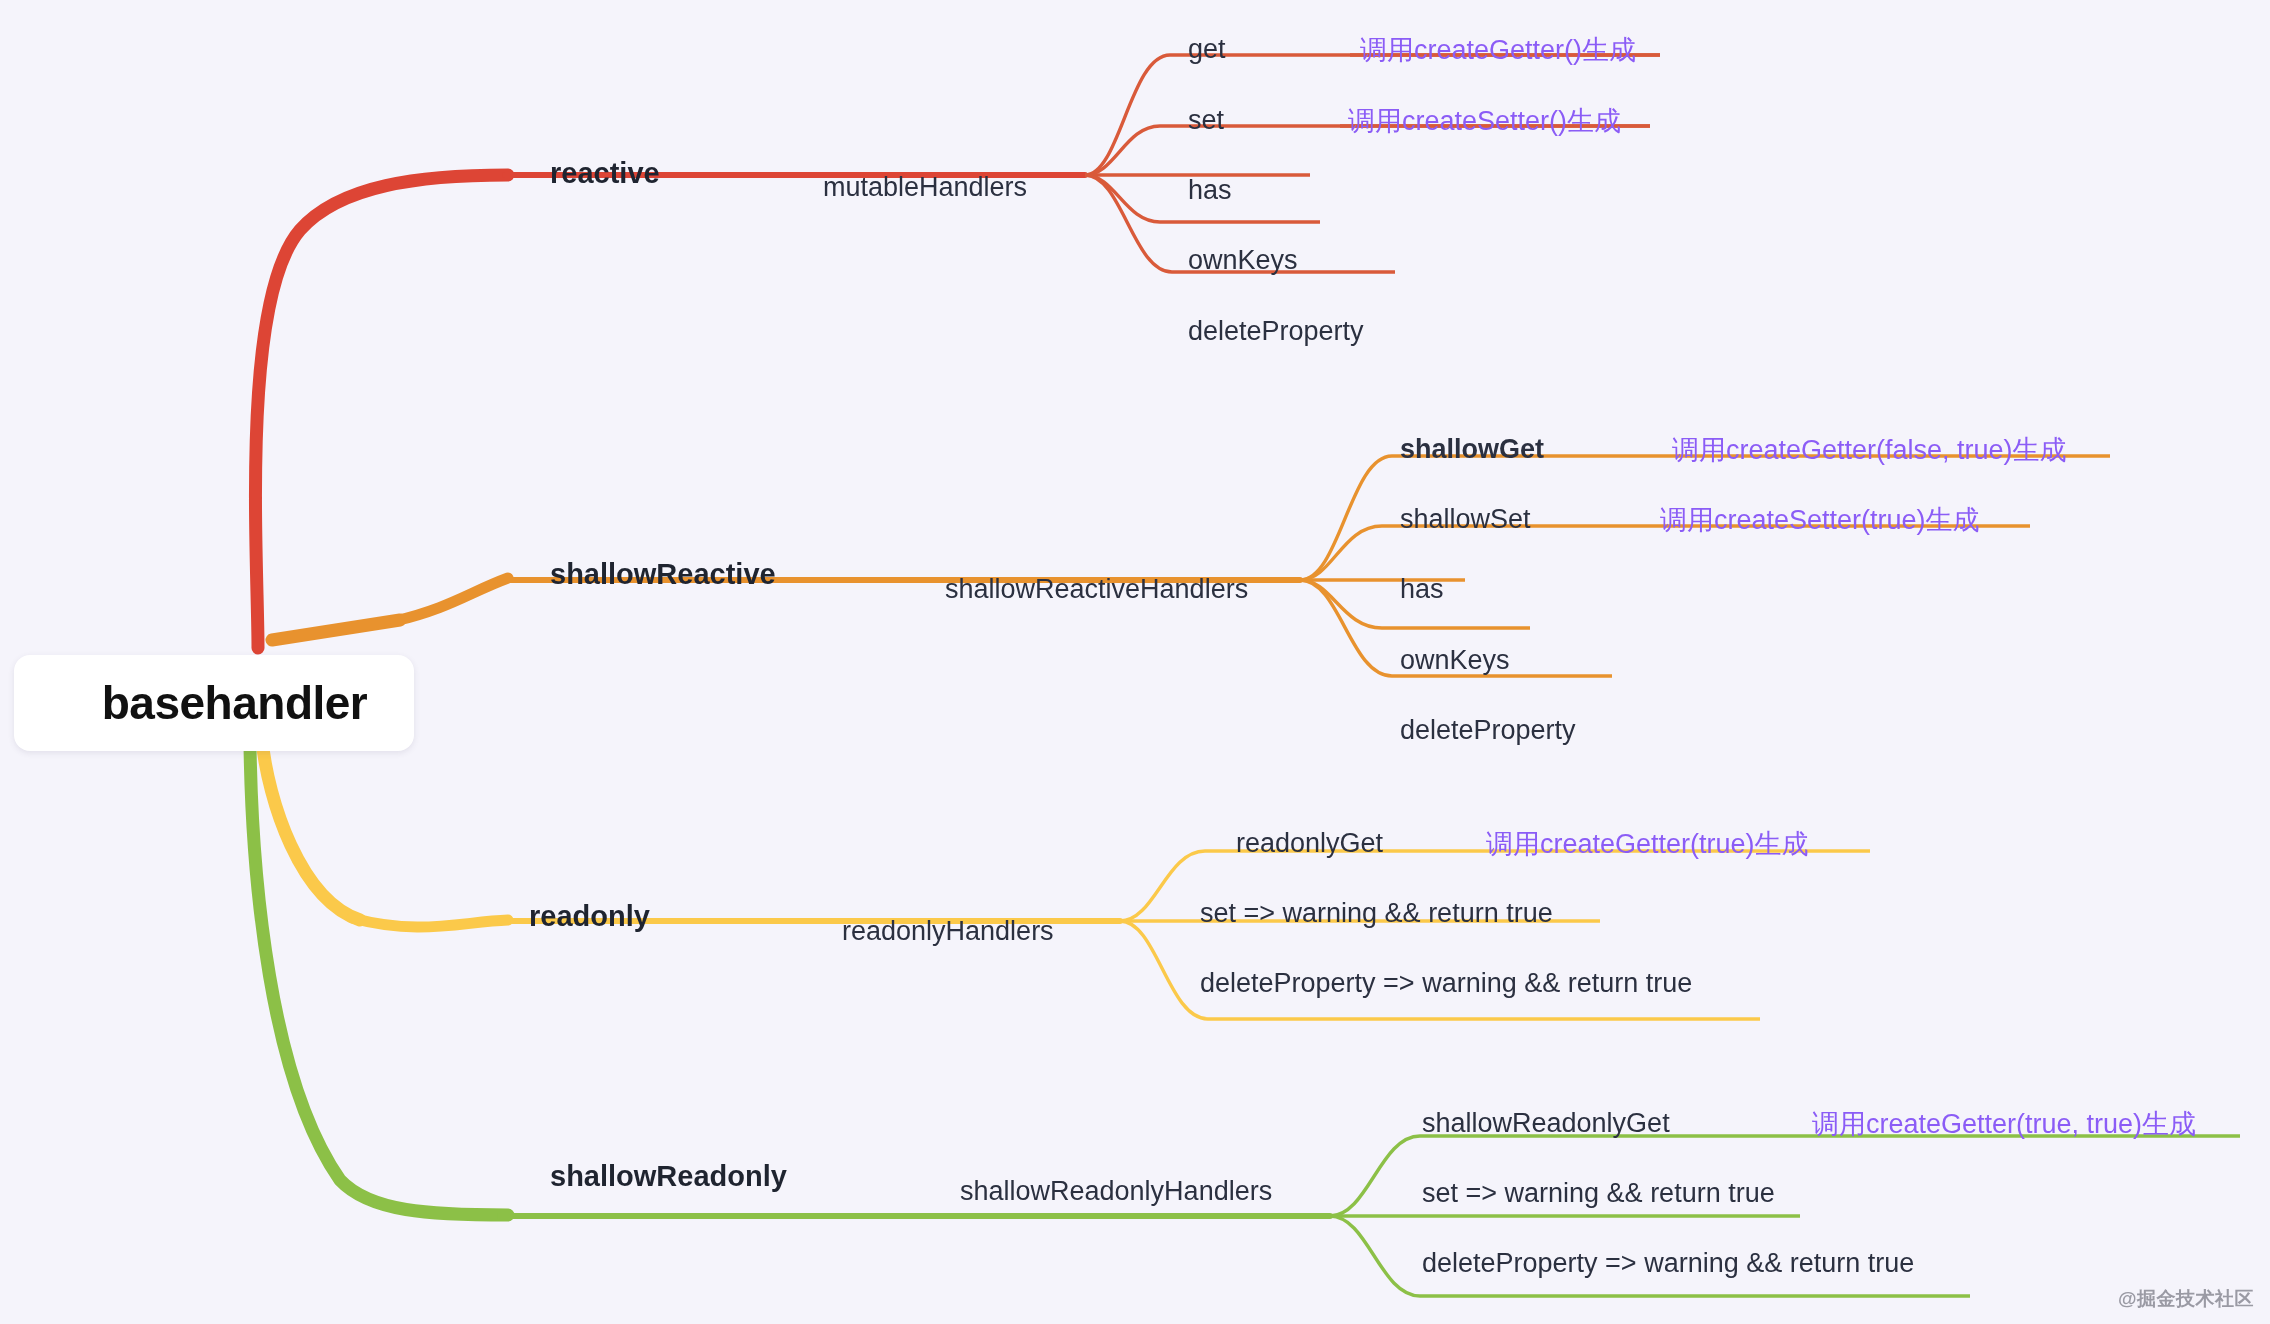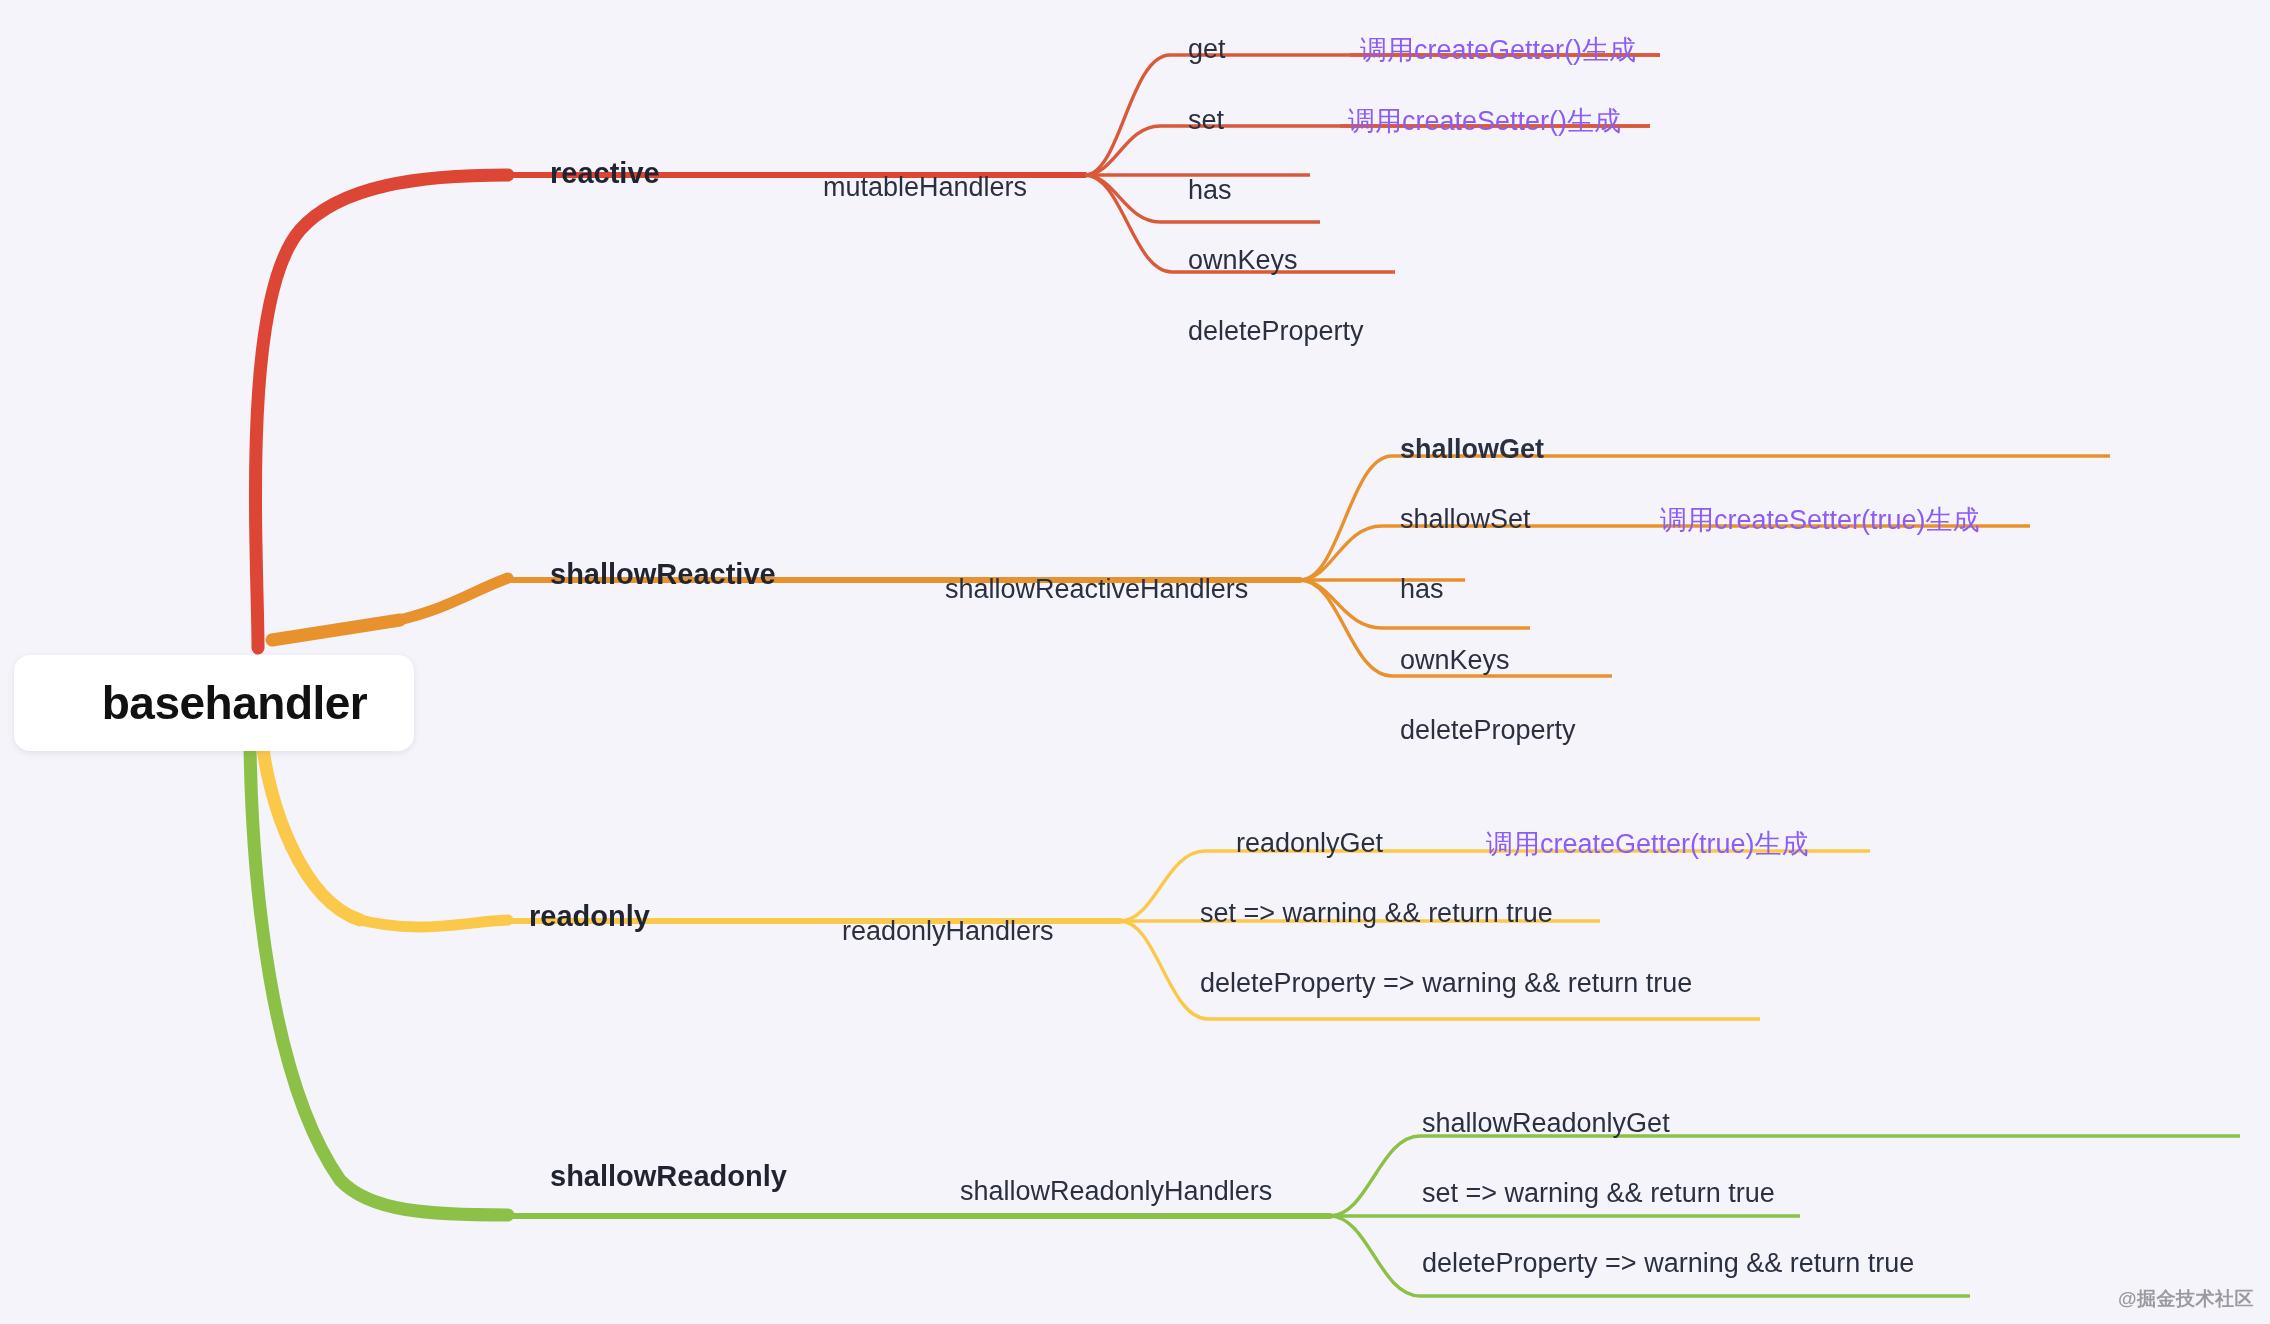--- a/index.html
+++ b/index.html
@@ -142,20 +142,21 @@
   <span class="lvl4-label" style="left:1348px; top:103px;">调用createSetter()生成</span>
 
   <span class="lvl3-label" style="left:1188px; top:175px;">has</span>
   <span class="lvl3-label" style="left:1188px; top:245px;">ownKeys</span>
   <span class="lvl3-label" style="left:1188px; top:316px;">deleteProperty</span>
 
   <span class="lvl1-label" style="left:550px; top:558px;">shallowReactive</span>
   <span class="lvl2-label" style="left:945px; top:574px;">shallowReactiveHandlers</span>
 
   <span class="lvl3-label" style="left:1400px; top:434px;font-weight:bold;">shallowGet</span>
+  <span class="lvl4-label" style="left:1672px; top:432px;">调用createGetter(false, true)生成</span>
 
   <span class="lvl3-label" style="left:1400px; top:504px;">shallowSet</span>
   <span class="lvl4-label" style="left:1660px; top:502px;">调用createSetter(true)生成</span>
 
   <span class="lvl3-label" style="left:1400px; top:574px;">has</span>
   <span class="lvl3-label" style="left:1400px; top:645px;">ownKeys</span>
   <span class="lvl3-label" style="left:1400px; top:715px;">deleteProperty</span>
 
   <span class="lvl1-label" style="left:529px; top:900px;">readonly</span>
   <span class="lvl2-label" style="left:842px; top:916px;">readonlyHandlers</span>
@@ -163,19 +164,20 @@
   <span class="lvl3-label" style="left:1200px; top:828px;margin-left:36px;">readonlyGet</span>
   <span class="lvl4-label" style="left:1486px; top:826px;">调用createGetter(true)生成</span>
 
   <span class="lvl3-label" style="left:1200px; top:898px;">set =&gt; warning &amp;&amp; return true</span>
   <span class="lvl3-label" style="left:1200px; top:968px;">deleteProperty =&gt; warning &amp;&amp; return true</span>
 
   <span class="lvl1-label" style="left:550px; top:1160px;">shallowReadonly</span>
   <span class="lvl2-label" style="left:960px; top:1176px;">shallowReadonlyHandlers</span>
 
   <span class="lvl3-label" style="left:1422px; top:1108px;">shallowReadonlyGet</span>
+  <span class="lvl4-label" style="left:1812px; top:1106px;">调用createGetter(true, true)生成</span>
 
   <span class="lvl3-label" style="left:1422px; top:1178px;">set =&gt; warning &amp;&amp; return true</span>
   <span class="lvl3-label" style="left:1422px; top:1248px;">deleteProperty =&gt; warning &amp;&amp; return true</span>
 
   <span class="watermark">@掘金技术社区</span>
 
 </div>
 
 </body></html>

